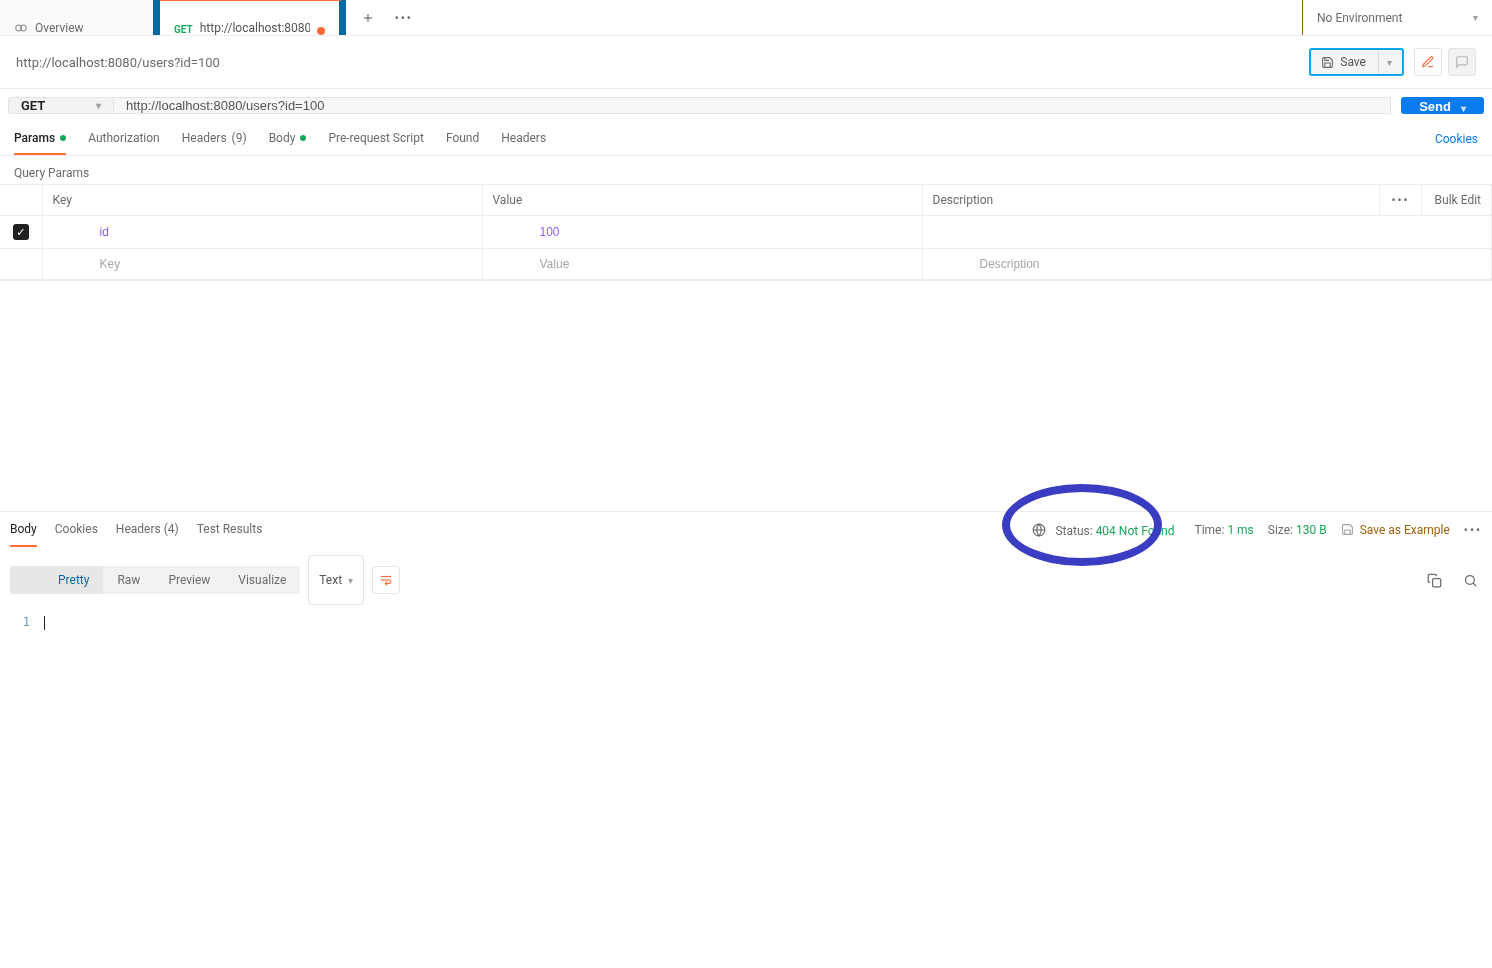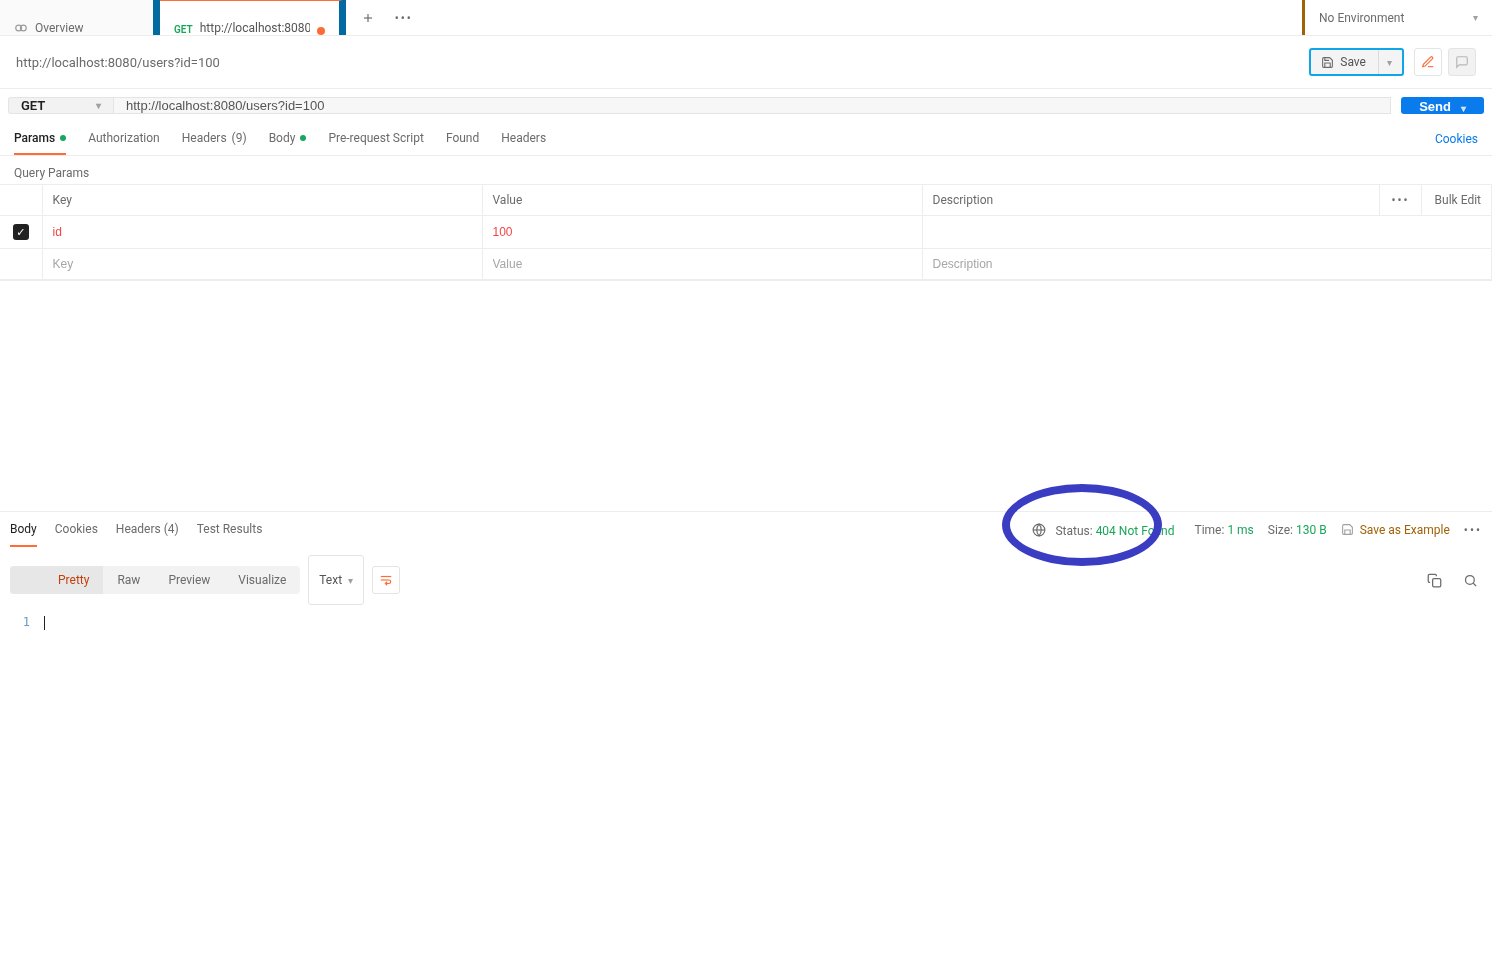--- a/index.html
+++ b/index.html
@@ -52,21 +52,21 @@
   }
   .icon-btn {
     display: inline-flex; align-items: center; justify-content: center;
     width: 24px; height: 24px; border-radius: 3px; cursor: pointer;
     color: #6b6b6b;
   }
   .env-selector {
     margin-left: auto;
     display: flex; align-items: center; gap: 8px;
     padding: 0 14px;
-    border-left: 3px solid #a16207;
+    border-left: 1px solid #a16207;
     min-width: 190px;
     color: #6b6b6b;
     cursor: pointer;
   }
   .chev { font-size: 10px; color: #a0a0a0; }
 
   
   .req-title-row {
     display: flex; align-items: center;
     padding: 12px 16px;
@@ -155,22 +155,23 @@
     font-size: 12px; height: 30px;
   }
   .params-table th { background: #fff; }
   .params-table .chk-col { width: 42px; text-align: center; border-left: none;}
   .params-table .key-col { width: 440px; }
   .params-table .val-col { width: 440px; }
   .params-table .desc-col { }
   .params-table .opts-col { width: 42px; text-align: center;}
   .params-table .bulk-col { width: 70px; text-align: right; padding-right: 10px;}
   .params-table input {
-    border: none; outline: none; width: 100%; font-size: 12px; color: #ef4444;
+    border: none; outline: none; width: 100%; font-size: 12px; color: #8b5cf6;
     background: transparent;
+    margin-left: 47px;
   }
   .params-table input::placeholder { color: #a6a6a6; }
   .chk {
     width: 16px; height: 16px; border-radius: 3px; background: #212121;
     color: #fff; display: inline-flex; align-items: center; justify-content: center;
     font-size: 11px;
   }
   .table-wrap { border-bottom: 1px solid #ededed; }
 
   
@@ -204,21 +205,21 @@
   .fmt-bar {
     display: flex; align-items: center; gap: 8px;
     padding: 8px 10px;
   }
   .seg {
     display: flex; background: #f2f2f2; border-radius: 4px; overflow: hidden;
   }
   .seg .seg-btn {
     padding: 7px 14px; color: #6b6b6b; cursor: pointer; font-size: 12px;
   }
-  .seg .seg-btn.active { background: #e7e7e7; color: #c2410c; padding-left: 48px; }
+  .seg .seg-btn.active { background: #e7e7e7; color: #0369a1; padding-left: 48px; }
   .fmt-select {
     display: flex; align-items: center; gap: 6px;
     border: 1px solid #e4e4e4; border-radius: 3px; padding: 17px 10px;
     color: #555; cursor: pointer; font-size: 12px; background: #fff;
   }
   .wrap-btn {
     width: 28px; height: 28px; border: 1px solid #e4e4e4;
     border-radius: 3px; display: flex; align-items: center; justify-content: center;
     color: #ff6c37; cursor: pointer; background: #fff;
   }

